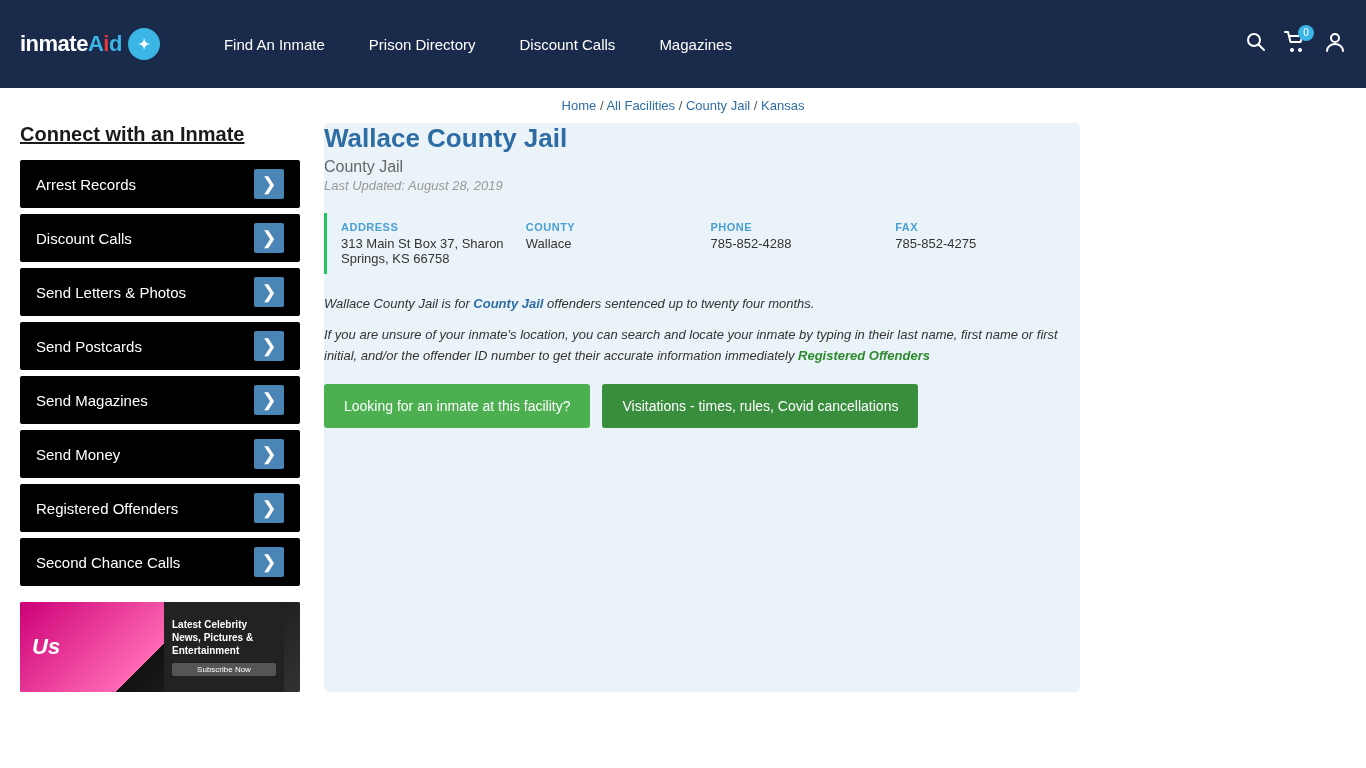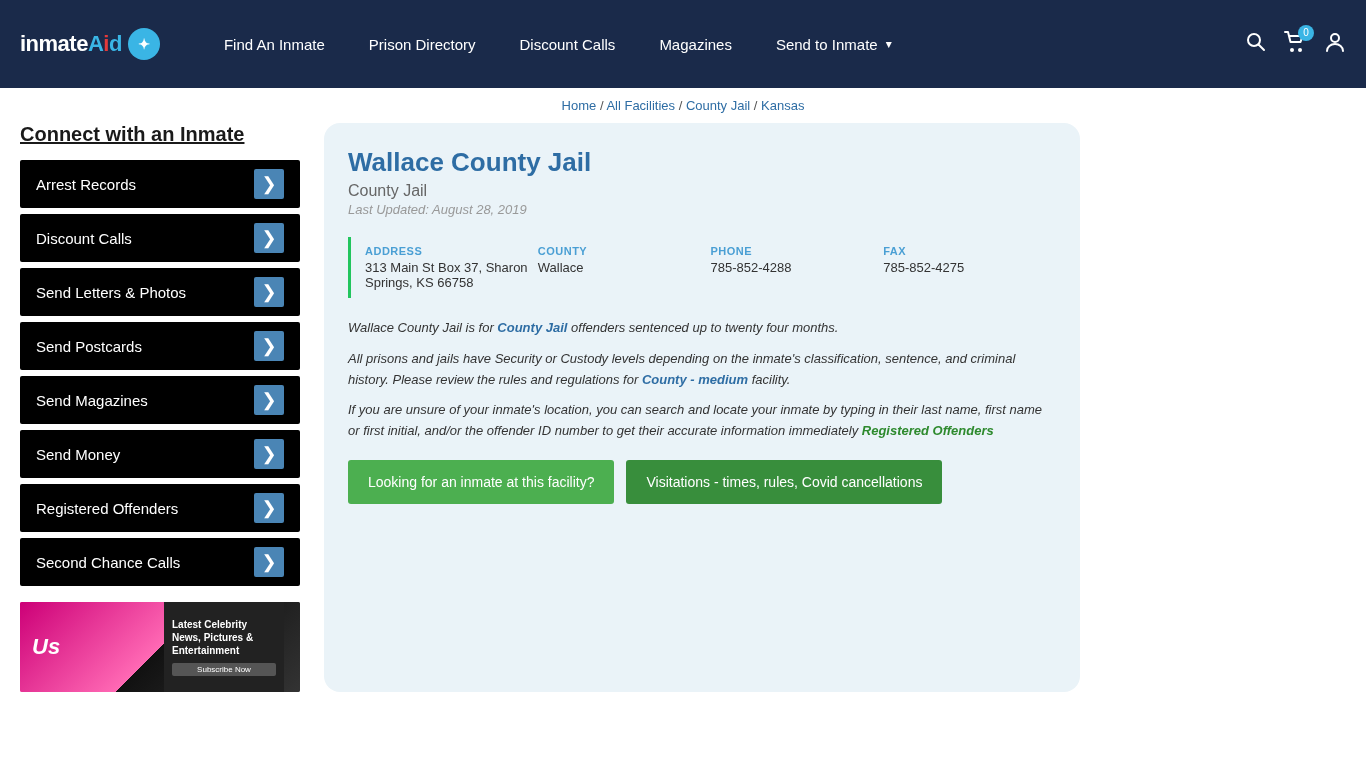--- a/index.html
+++ b/index.html
@@ -174,22 +174,21 @@
       padding: 2px 6px;
       border: none;
       cursor: pointer;
       border-radius: 2px;
     }
 
     
     .content {
       flex: 1;
       background: #eaf3f8;
-      border-radius: 16px;
-      padding: 24px;
+      border-radius: 5px;
     }
     .facility-title {
       font-size: 26px;
       font-weight: bold;
       color: #2e6da4;
       margin-bottom: 4px;
     }
     .facility-subtitle {
       font-size: 16px;
       color: #666;
@@ -277,24 +276,20 @@
     <svg class="logo-icon" viewBox="0 0 36 36">
       <circle cx="18" cy="18" r="16" fill="#3ab5e5"></circle>
       <text x="18" y="23" text-anchor="middle" font-size="14" fill="#fff" font-weight="bold">✦</text>
     </svg>
   </div>
   <nav class="nav">
     <a class="nav-item">Find An Inmate</a>
     <a class="nav-item">Prison Directory</a>
     <a class="nav-item">Discount Calls</a>
     <a class="nav-item">Magazines</a>
-    <a class="nav-item nav-send">
-      <span>Send to Inmate</span>
-      <span style="font-size:12px;margin-left:4px;">▾</span>
-    </a>
   </nav>
   <div class="header-icons">
     <span class="header-icon">
       <svg width="20" height="20" viewBox="0 0 20 20" fill="none">
         <circle cx="8" cy="8" r="6" stroke="#fff" stroke-width="2"></circle>
         <line x1="12.5" y1="12.5" x2="18" y2="18" stroke="#fff" stroke-width="2" stroke-linecap="round"></line>
       </svg>
     </span>
     <span class="header-icon" style="position:relative;">
       <svg width="22" height="22" viewBox="0 0 22 22" fill="none">
@@ -398,25 +393,20 @@
       </div>
     </div>
 
     <div class="description">
       <p>
         <span>Wallace County Jail is for</span>
         <a href="#" class="link-blue">County Jail</a>
         <span> offenders sentenced up to twenty four months.</span>
       </p>
       <p>
-        <span>All prisons and jails have Security or Custody levels depending on the inmate's classification, sentence, and criminal history. Please review the rules and regulations for</span>
-        <a href="#" class="link-blue">County - medium</a>
-        <span> facility.</span>
-      </p>
-      <p>
         <span>If you are unsure of your inmate's location, you can search and locate your inmate by typing in their last name, first name or first initial, and/or the offender ID number to get their accurate information immediately</span>
         <a href="#" class="link-green">Registered Offenders</a>
       </p>
     </div>
 
     <div class="action-buttons">
       <button class="btn-green">Looking for an inmate at this facility?</button>
       <button class="btn-green-dark">Visitations - times, rules, Covid cancellations</button>
     </div>
   </main>

